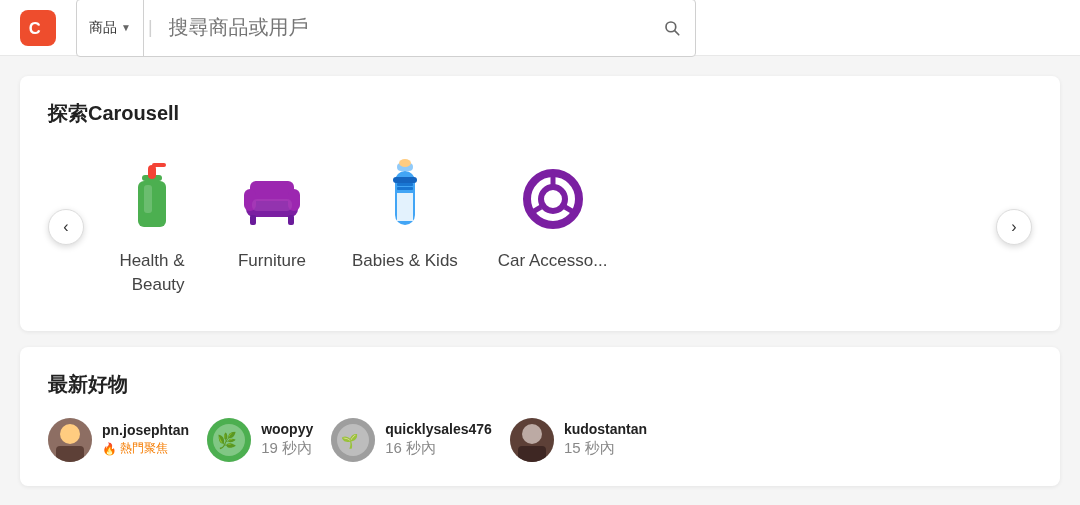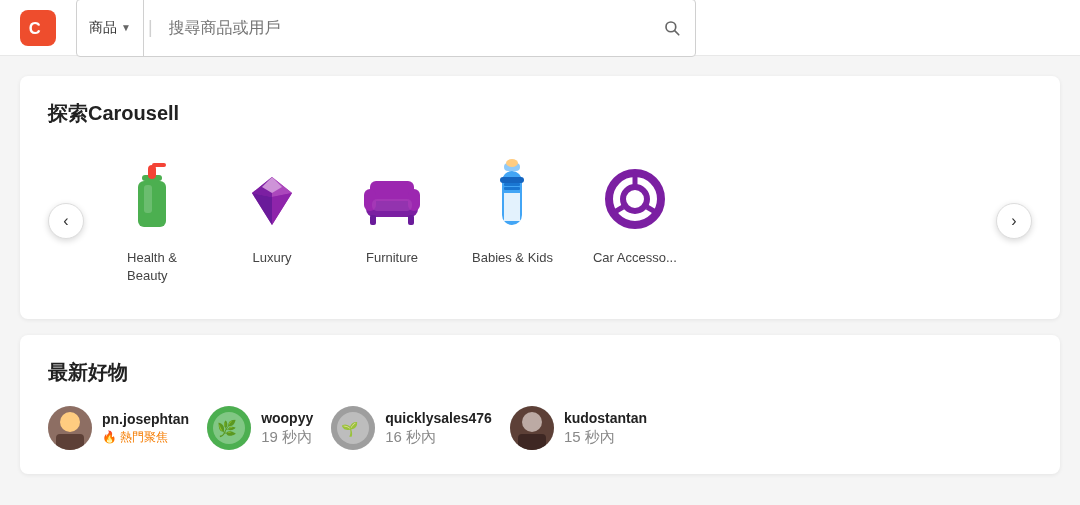--- a/index.html
+++ b/index.html
@@ -68,21 +68,21 @@
     }
     .chevron-down {
       font-size: 10px;
       color: #666;
     }
     .search-input {
       flex: 1;
       border: none;
       outline: none;
       padding: 0 12px;
-      font-size: 16px;
+      font-size: 20px;
       color: #999;
       height: 52px;
     }
     .search-btn {
       width: 46px;
       height: 38px;
       background: none;
       border: none;
       cursor: pointer;
       display: flex;
@@ -135,23 +135,23 @@
     }
     .category-icon {
       width: 80px;
       height: 80px;
       display: flex;
       align-items: center;
       justify-content: center;
       margin-bottom: 12px;
     }
     .category-label {
-      font-size: 13px;
+      font-size: 17px;
       color: #444;
-      text-align: left;
+      text-align: right;
       line-height: 1.4;
     }
 
     .nav-btn {
       width: 36px;
       height: 36px;
       border-radius: 50%;
       background: #fff;
       border: 1px solid #ddd;
       box-shadow: 0 2px 6px rgba(0,0,0,0.15);
@@ -259,35 +259,20 @@
 
               <rect x="32" y="8" width="8" height="14" rx="4" fill="#F44336"></rect>
               <rect x="36" y="6" width="14" height="4" rx="2" fill="#F44336"></rect>
             </svg>
           </div>
           <span class="category-label">Health &amp;<br>Beauty</span>
         </div>
 
 
 
-        <div class="category-item">
-          <div class="category-icon">
-            <svg width="72" height="80" viewBox="0 0 72 80">
-
-              <polygon points="36,20 56,36 36,68 16,36" fill="#9C27B0"></polygon>
-              <polygon points="36,20 56,36 36,40" fill="#AB47BC"></polygon>
-              <polygon points="36,20 16,36 36,40" fill="#7B1FA2"></polygon>
-              <polygon points="16,36 36,40 36,68" fill="#6A1B9A"></polygon>
-              <polygon points="56,36 36,40 36,68" fill="#8E24AA"></polygon>
-
-              <polygon points="36,20 46,30 36,36 26,30" fill="#CE93D8"></polygon>
-            </svg>
-          </div>
-          <span class="category-label">Luxury</span>
-        </div>
 
         <div class="category-item">
           <div class="category-icon">
             <svg width="72" height="80" viewBox="0 0 72 80">
 
               <rect x="10" y="36" width="52" height="24" rx="8" fill="#7B1FA2"></rect>
 
               <rect x="14" y="24" width="44" height="20" rx="6" fill="#9C27B0"></rect>
 
               <rect x="8" y="32" width="12" height="22" rx="6" fill="#9C27B0"></rect>

